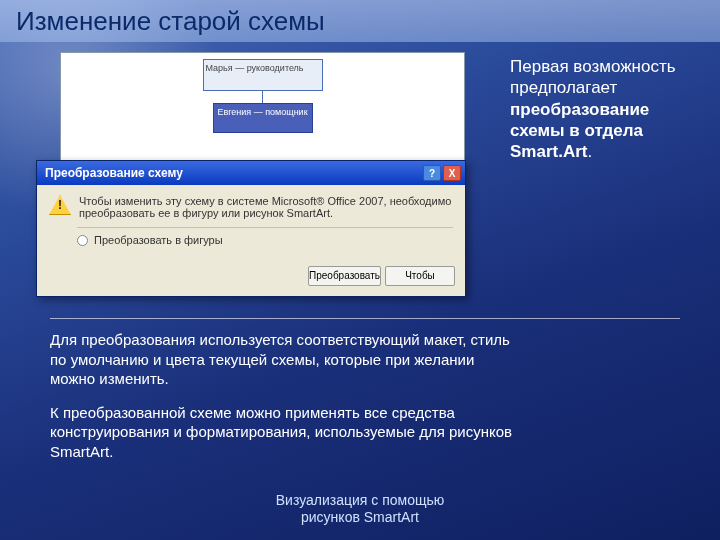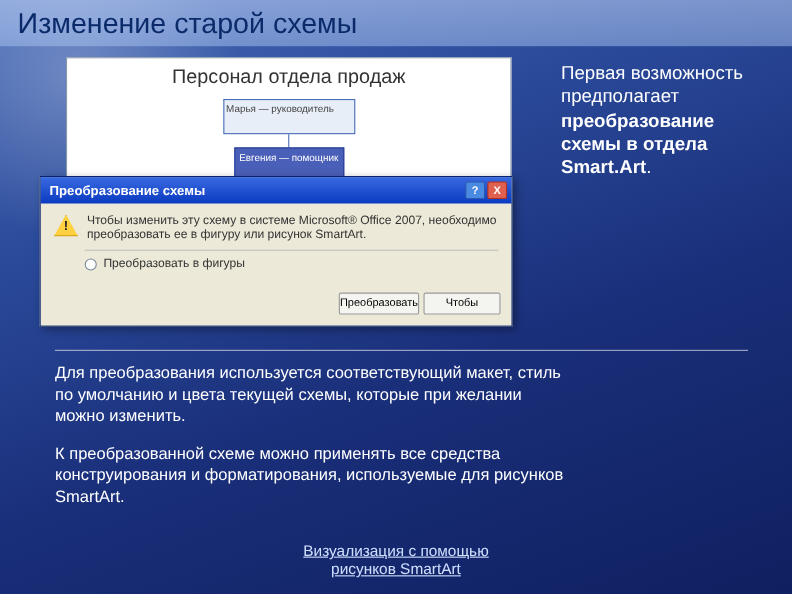--- a/index.html
+++ b/index.html
@@ -104,42 +104,41 @@
     position: absolute; top: 318px; left: 50px; right: 40px; height: 1px;
     background: rgba(255,255,255,0.6);
   }
   .body-text {
     position: absolute; left: 50px; top: 330px; width: 470px;
     color: #fff; font-size: 15px; line-height: 1.3;
   }
   .body-text p { margin-bottom: 14px; }
   .footer {
     position: absolute; bottom: 14px; left: 0; right: 0;
-    text-align: center; color: #cfe0ff; font-size: 14px; line-height: 1.2; text-decoration: underline;
+    text-align: center; color: #cfe0ff; font-size: 14px; line-height: 1.2;
   }
 </style>
 </head>
 <body>
 
 <div class="corner-shine"></div>
 <div class="title-bg"></div>
 <div class="title">Изменение старой схемы</div>
 
 <div class="canvas">
   <div class="orgframe">
-    <div class="org-title">Персонал отдела продаж</div>
     <div class="org-top">Марья — руководитель</div>
     <div class="org-line"></div>
     <div class="org-child">Евгения — помощник</div>
   </div>
 </div>
 
 <div class="dialog">
   <div class="dlg-titlebar">
-    <span>Преобразование схемы</span>
+    <span>Преобразование схему</span>
     <span class="spacer"></span>
     <span class="winbtn help">?</span>
     <span class="winbtn close">X</span>
   </div>
   <div class="dlg-body">
     <div class="dlg-row">
       <span class="warn-icon"></span>
       <span>Чтобы изменить эту схему в системе Microsoft® Office 2007, необходимо преобразовать ее в фигуру или рисунок SmartArt.</span>
     </div>
     <div style="margin:4px 0 4px 28px;border-top:1px solid #c0c0c0;"></div>

